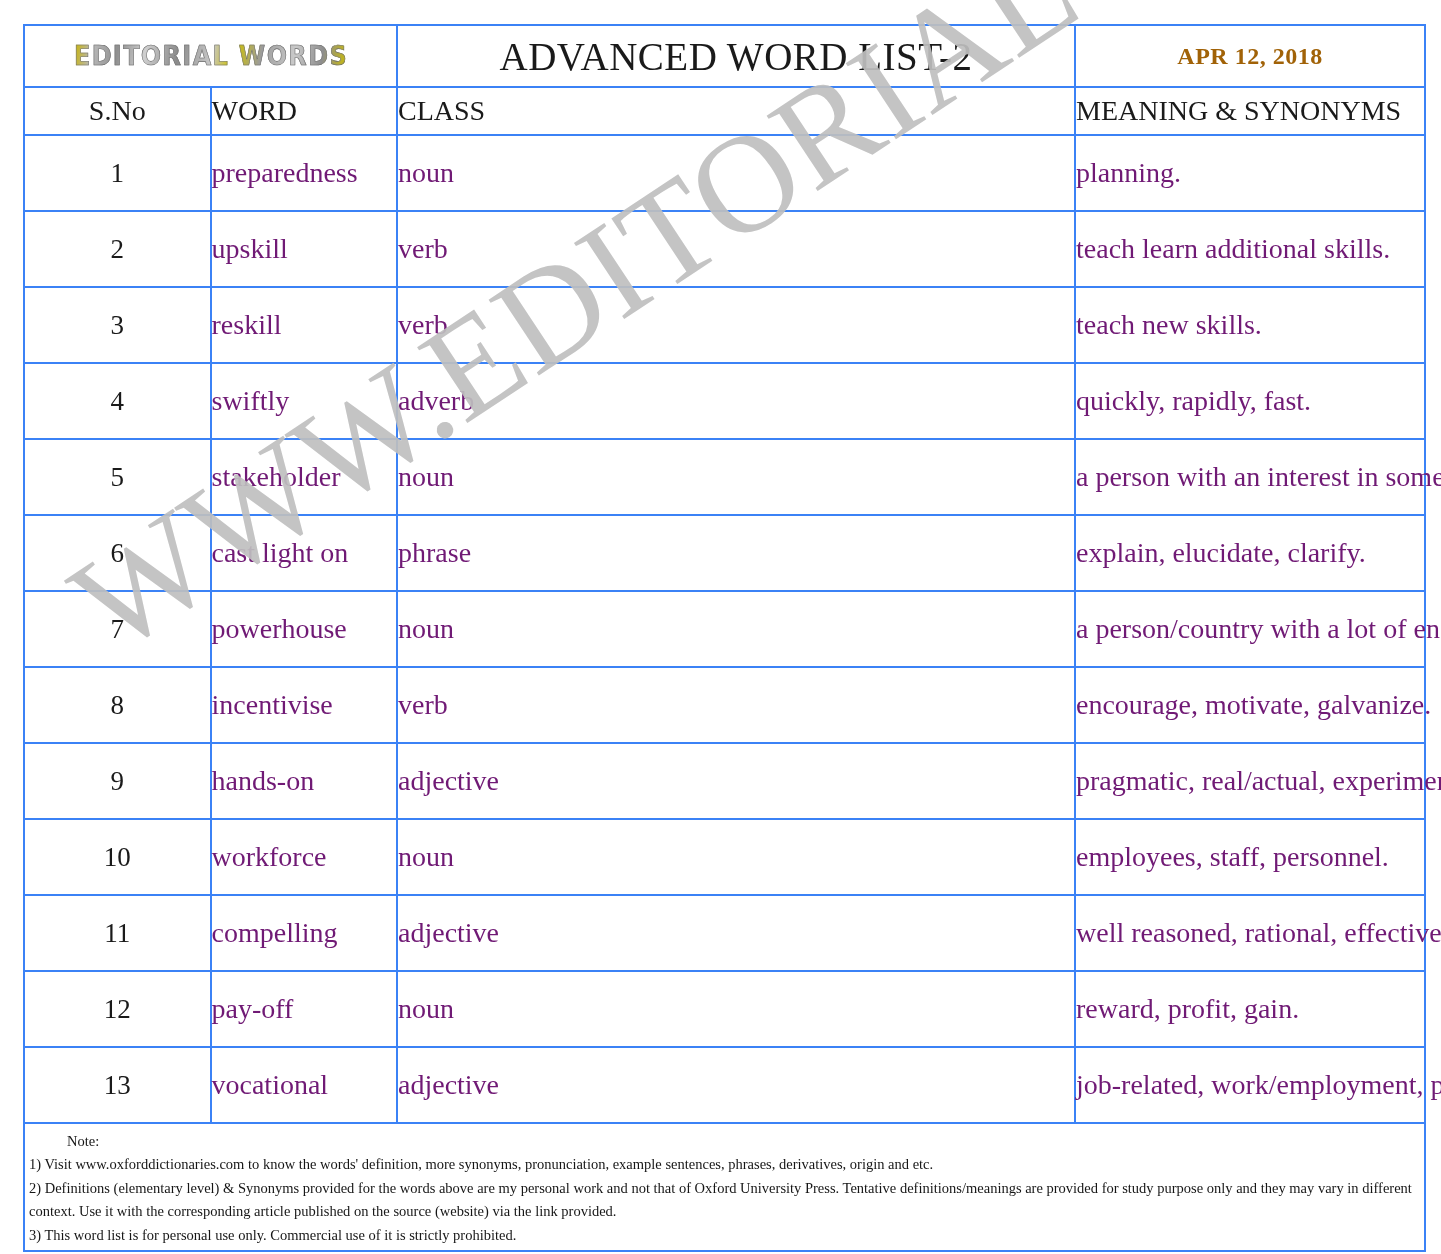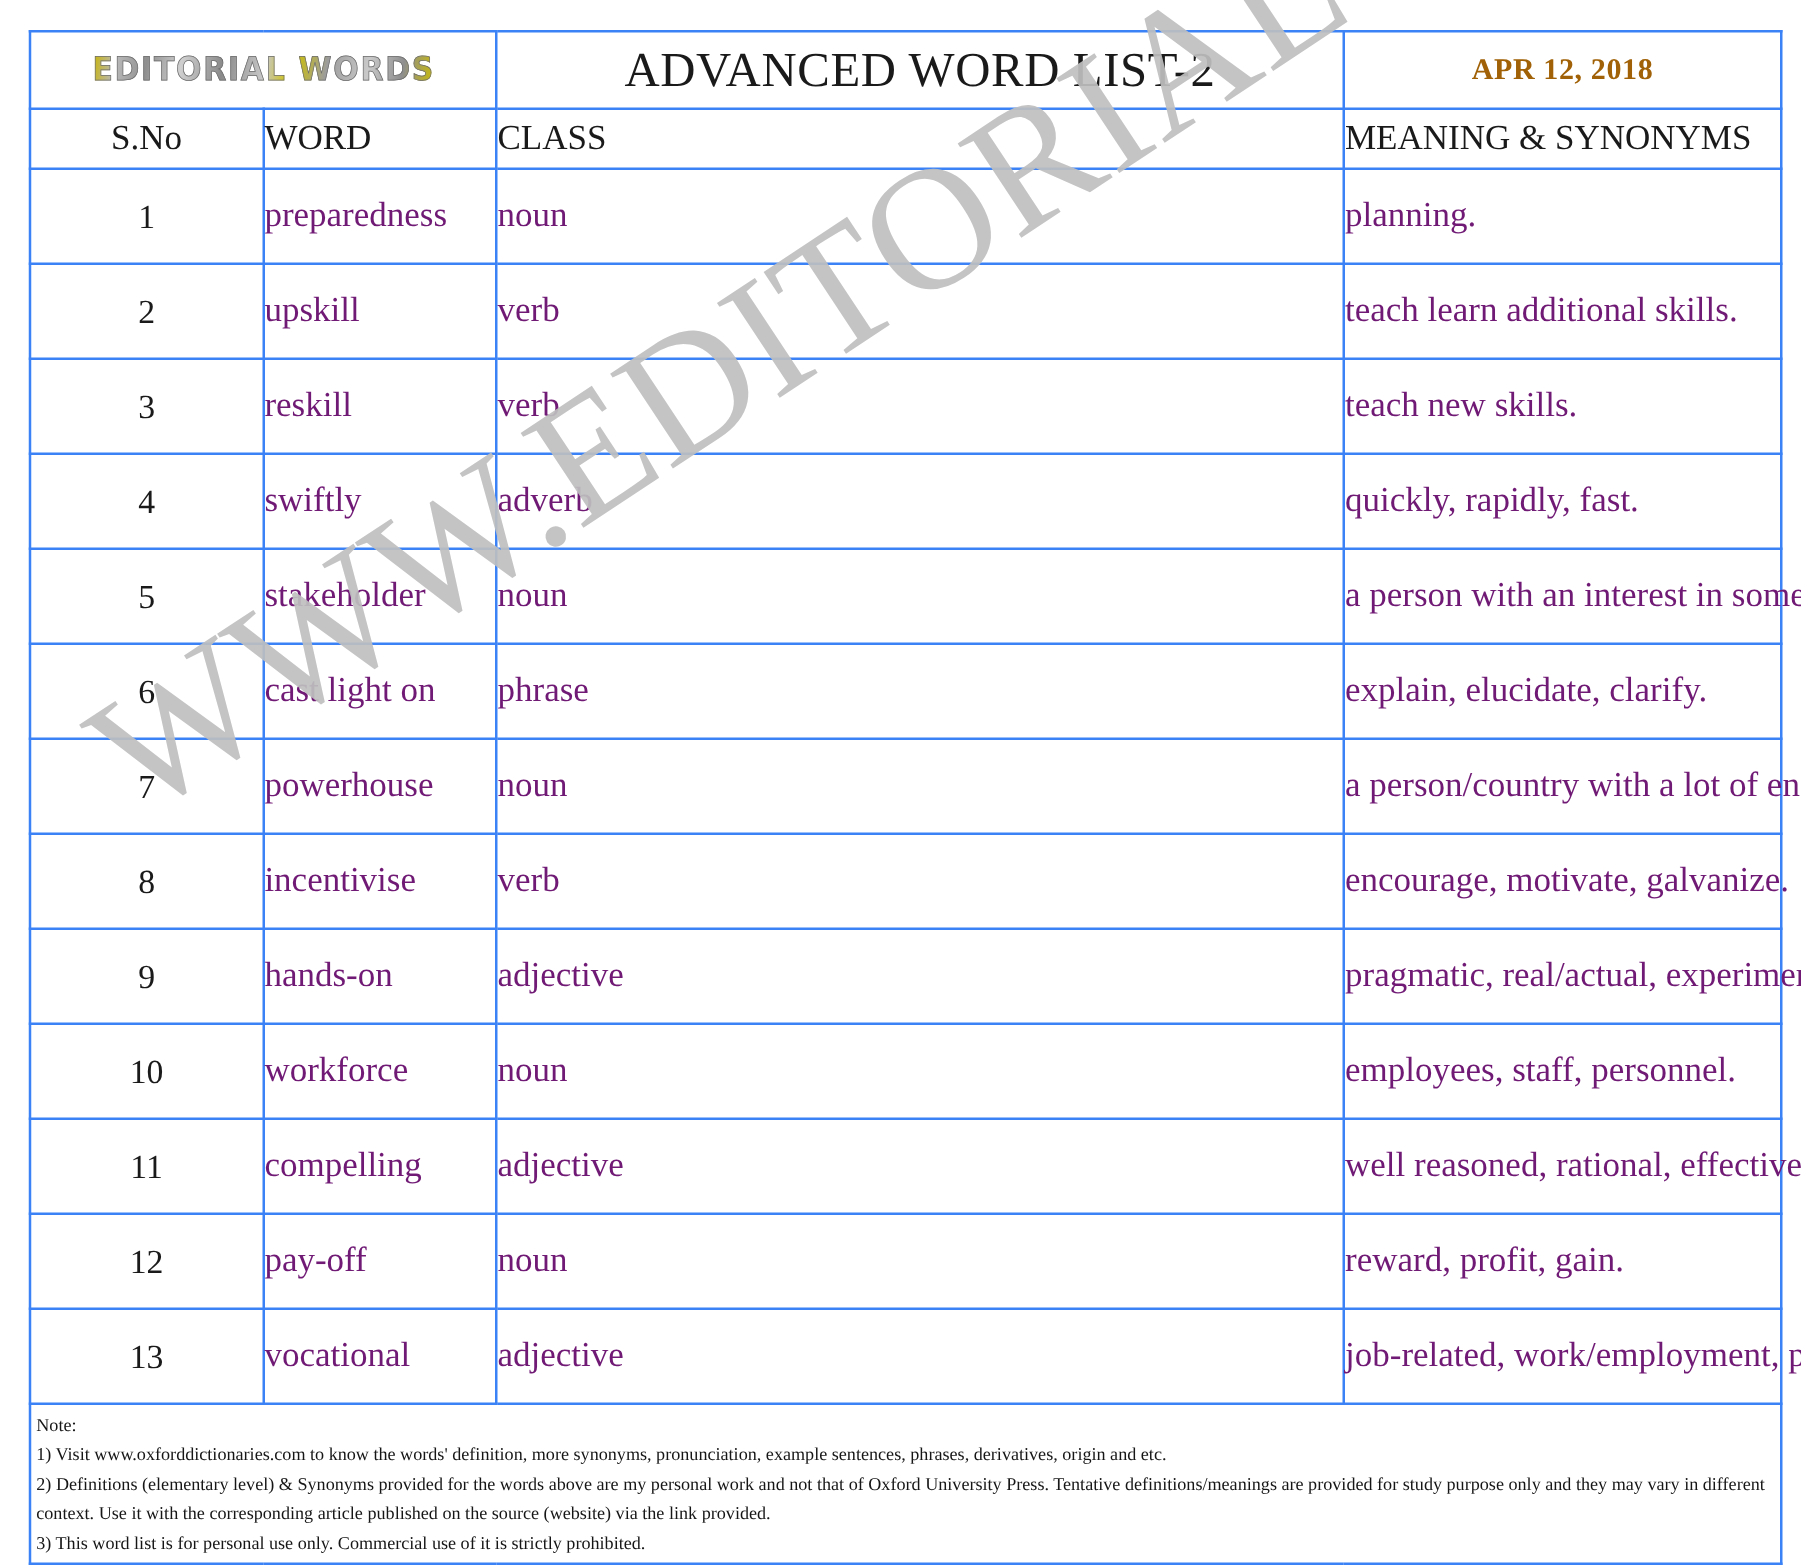--- a/index.html
+++ b/index.html
@@ -139,21 +139,21 @@
   
   .notes-row td { height: 126px; vertical-align: top; }
   #notes-block {
     padding: 3px 6px 0 4px;
     font-family: "Liberation Serif", "DejaVu Serif", serif;
     font-size: 14.5px;
     line-height: 1.62;
     color: #161616;
   }
   #notes-block .note-line { white-space: normal; }
-  #notes-block .note-heading { display: block; }
+  #notes-block .note-heading { display: block; margin-left: 38px; }
 </style>
 </head>
 <body>
 
 <div id="page">
 
   <div id="watermark-layer">
     <div id="watermark-text" style="color: rgb(191, 191, 191);">WWW.EDITORIALWORDS.COM</div>
   </div>
 

